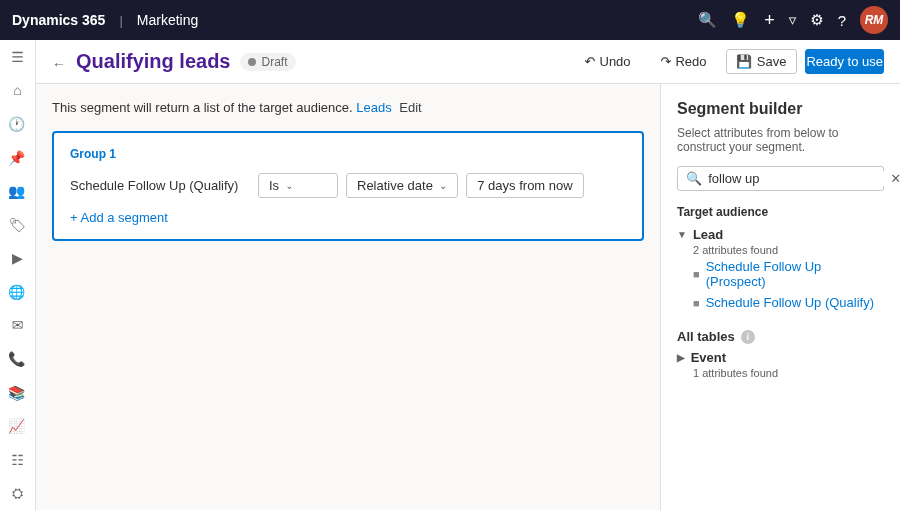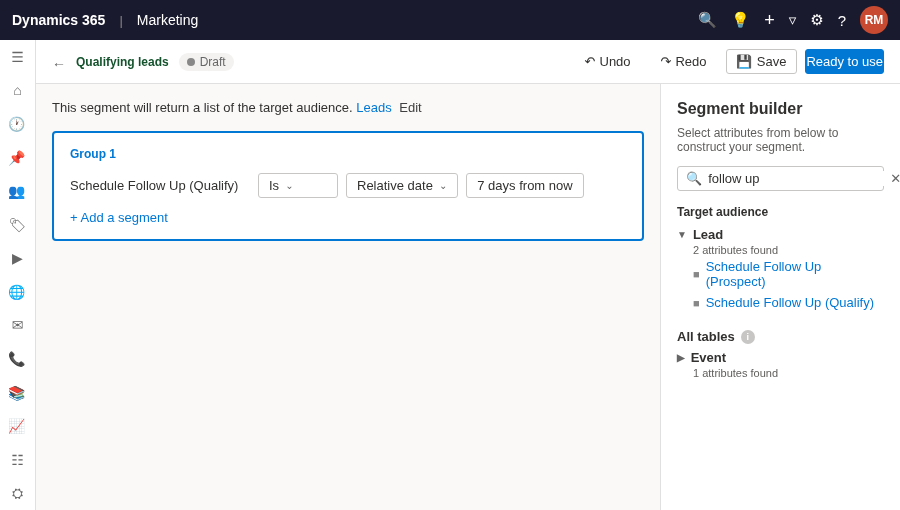--- a/index.html
+++ b/index.html
@@ -16,21 +16,21 @@
       gap: 10px;
     }
     .topbar-title { font-size: 14px; font-weight: 600; color: white; }
     .topbar-divider { color: #888; margin: 0 4px; }
     .topbar-module { font-size: 14px; color: white; }
     .topbar-icons { margin-left: auto; display: flex; align-items: center; gap: 14px; color: white; font-size: 15px; cursor: pointer; }
     .avatar-circle {
       width: 28px; height: 28px; border-radius: 50%;
       background: #c84b31; color: white;
       display: flex; align-items: center; justify-content: center;
-      font-size: 12px; font-weight: 600;
+      font-size: 12px; font-weight: 600; font-style: italic;
     }
 
     
     .main-layout { display: flex; height: calc(510px - 40px); }
 
     
     .sidebar {
       width: 36px;
       background: #fff;
       border-right: 1px solid #e0e0e0;
@@ -58,21 +58,21 @@
     .page-header {
       height: 44px;
       background: white;
       border-bottom: 1px solid #e0e0e0;
       display: flex;
       align-items: center;
       padding: 0 16px;
       gap: 10px;
     }
     .back-btn { color: #666; cursor: pointer; font-size: 14px; }
-    .page-title { font-size: 12px; font-weight: 600; color: #14532d; }
+    .page-title { font-size: 20px; font-weight: 600; color: #4c1d95; }
     .status-badge {
       display: flex; align-items: center; gap: 5px;
       font-size: 12px; color: #666;
       background: #f3f2f1; padding: 2px 8px; border-radius: 12px;
     }
     .status-dot { width: 8px; height: 8px; border-radius: 50%; background: #888; }
     .header-actions { margin-left: auto; display: flex; align-items: center; gap: 8px; }
     .btn-ghost {
       background: none; border: 1px solid transparent;
       padding: 4px 10px; border-radius: 3px; cursor: pointer;

